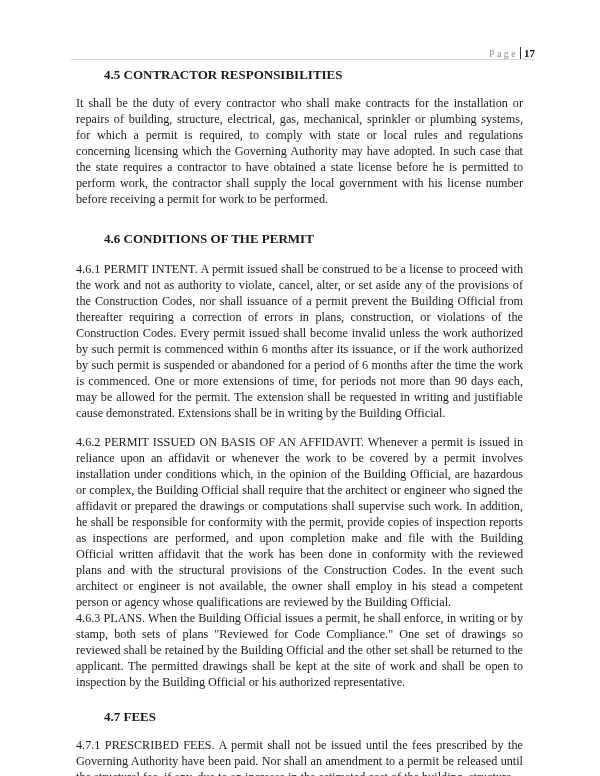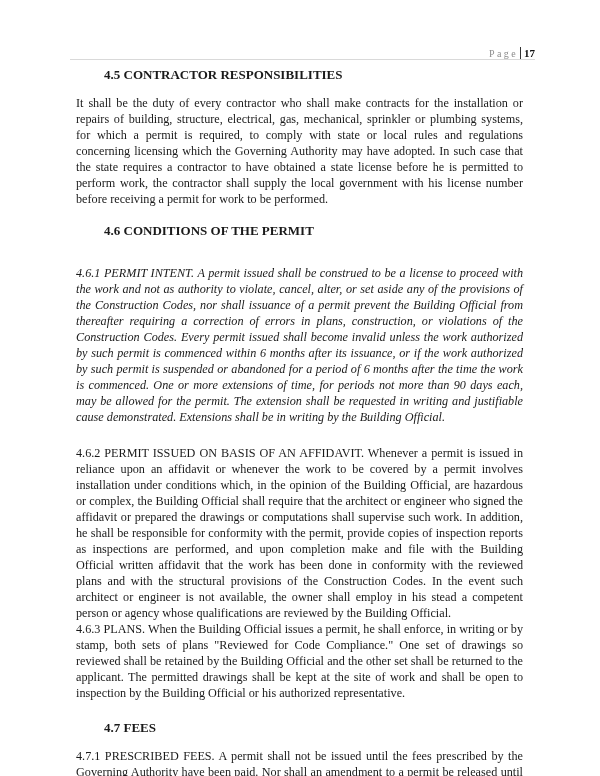--- a/index.html
+++ b/index.html
@@ -9,23 +9,23 @@
                  border-bottom: 1px solid #d9d9d9; text-align: right; }
   .page-header .pg-label { font-size: 10px; letter-spacing: 2.4px; color: #8c8c8c; }
   .page-header .pg-sep { display: inline-block; width: 1px; height: 12px; background: #333;
                          vertical-align: -2px; margin: 0 3px 0 2px; }
   .page-header .pg-num { font-size: 11px; font-weight: bold; color: #111; }
   .content { position: absolute; left: 76px; top: 67px; width: 447px; }
   h2 { font-size: 13px; font-weight: bold; margin: 0; padding-left: 28px; line-height: 16px; }
   p { font-size: 12.2px; line-height: 16px; margin: 0; text-align: justify; }
   .h45 { margin-top: 0; }
   .p45 { margin-top: 12px; }
-  .h46 { margin-top: 16px; }
-  .p461 { margin-top: 26px; font-style: italic; }
-  .p462 { margin-top: 20px; }
+  .h46 { margin-top: 24px; }
+  .p461 { margin-top: 14px; }
+  .p462 { margin-top: 13px; }
   .p463 { margin-top: 0; }
   .h47 { margin-top: 19px; }
   .p471 { margin-top: 12px; }
 </style>
 </head>
 <body>
 
 <div class="page-header">
   <span class="pg-label">Page</span><span class="pg-sep"></span><span class="pg-num">17</span>
 </div>

